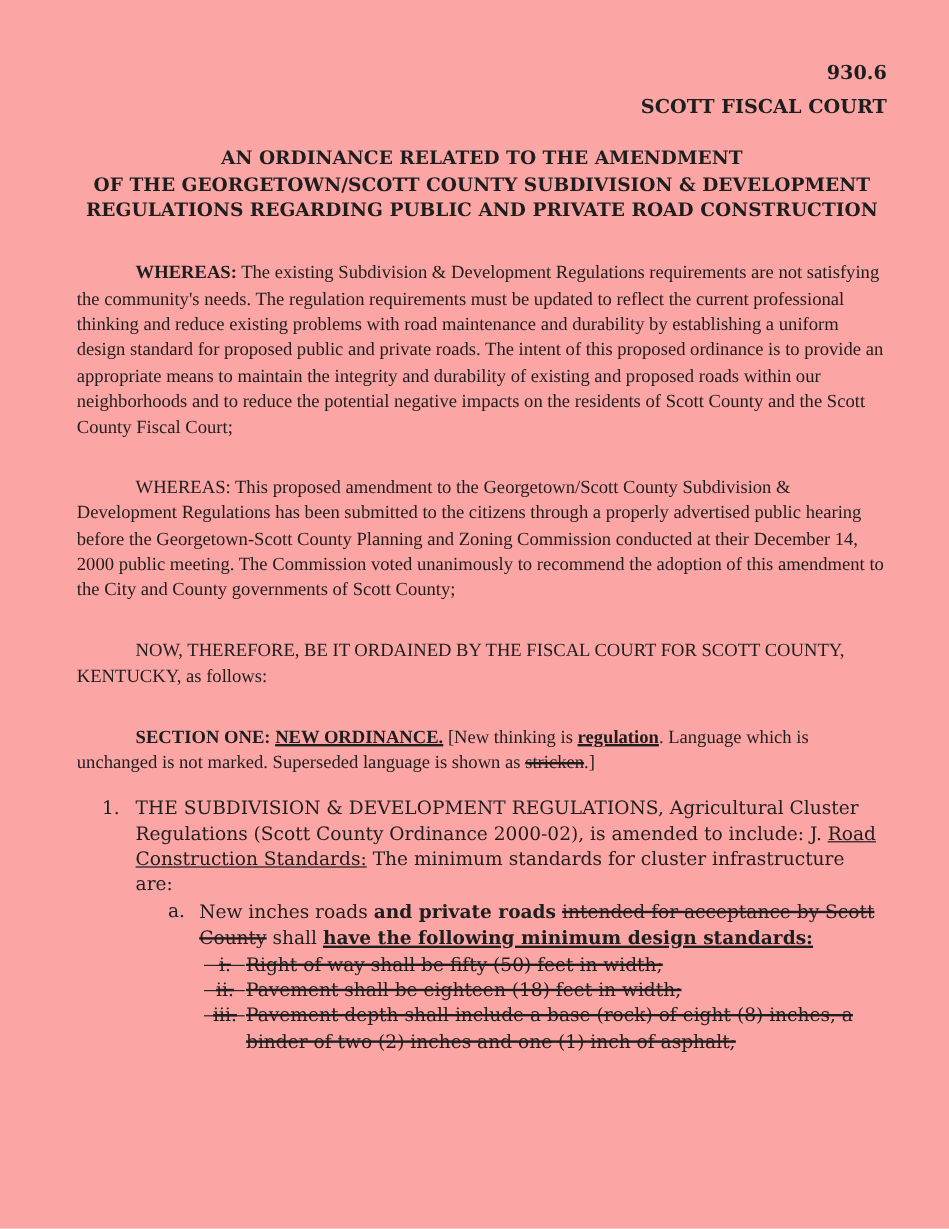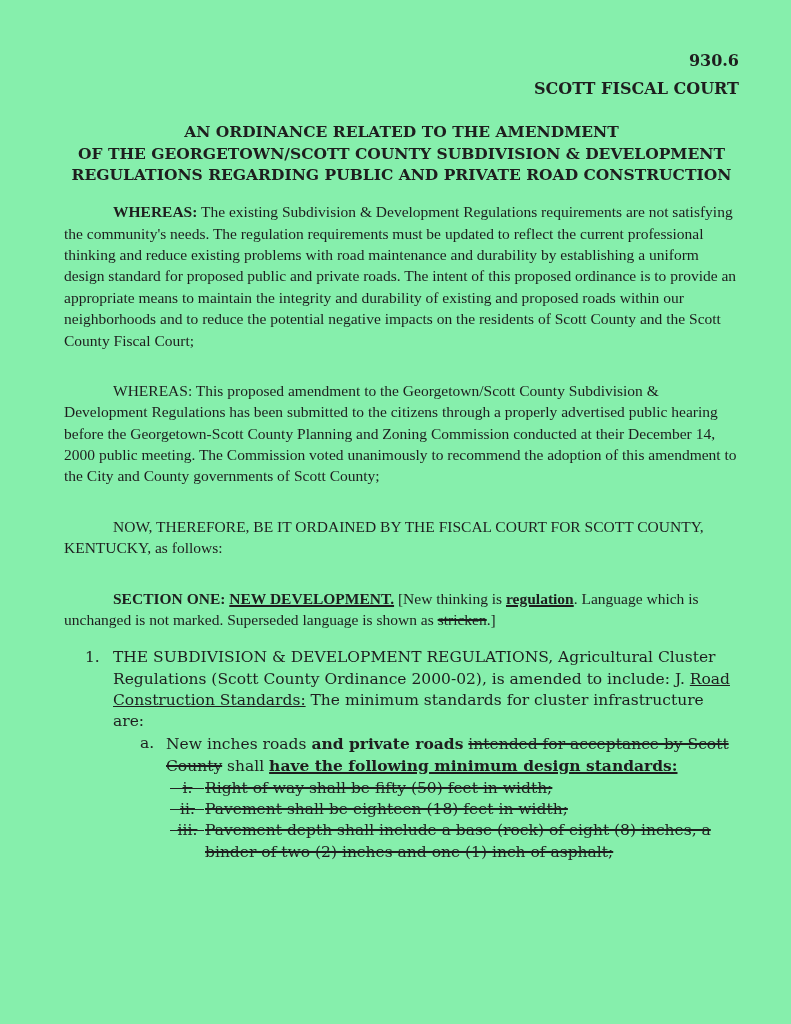--- a/index.html
+++ b/index.html
@@ -1,38 +1,38 @@
 <!DOCTYPE html>
 <html><head>
 <meta charset="utf-8">
 <style>
   html,body{margin:0;padding:0;background:#ffffff;}
   .page{
     position:relative;
     width:791px;height:1024px;
     box-sizing:border-box;
     padding:50px 52px 0 64px;
-    background:#86efac;
+    background:#fca5a5;
     font-family:"DejaVu Serif", serif;
     font-size:15.5px;
     line-height:1.38;
     color:#1e1e1e;
     overflow:hidden;
   }
   .page-label{
     text-align:right;
     font-weight:bold;
     font-size:16px;
     margin:0 0 6px 0;
   }
   .title-block{ text-align:right; font-weight:bold; font-size:16px; }
   .title-block div{ margin:0; }
   .heading-block{
     text-align:center; font-weight:bold; font-size:15.5px;
-    margin-top:21px; margin-bottom:16px;
+    margin-top:21px; margin-bottom:32px;
   }
   .para{ margin:0 0 29px 0; text-indent:49px;font-family:Liberation Serif, serif; }
   .para:last-of-type{ margin-bottom:0; }
   .b{ font-weight:bold; }
   .u{ text-decoration:underline; }
   .x{ text-decoration:line-through; text-decoration-thickness:1.5px;text-align:center; }
   .b.u{ text-decoration:underline; text-decoration-thickness:1.5px; }
   .list-block{ margin-top:17px; }
   .li{ position:relative; }
   .li .marker{ position:absolute; top:0; }
@@ -65,21 +65,21 @@
     <div>OF THE GEORGETOWN/SCOTT COUNTY SUBDIVISION &amp; DEVELOPMENT</div>
     <div>REGULATIONS REGARDING PUBLIC AND PRIVATE ROAD CONSTRUCTION</div>
   </div>
 
   <p class="para"><span class="b">WHEREAS:</span><span> The existing Subdivision &amp; Development Regulations requirements are not satisfying the community's needs. The regulation requirements must be updated to reflect the current professional thinking and reduce existing problems with road maintenance and durability by establishing a uniform design standard for proposed public and private roads. The intent of this proposed ordinance is to provide an appropriate means to maintain the integrity and durability of existing and proposed roads within our neighborhoods and to reduce the potential negative impacts on the residents of Scott County and the Scott County Fiscal Court;</span></p>
 
   <p class="para"><span>WHEREAS: This proposed amendment to the Georgetown/Scott County Subdivision &amp; Development Regulations has been submitted to the citizens through a properly advertised public hearing before the Georgetown-Scott County Planning and Zoning Commission conducted at their December 14, 2000 public meeting. The Commission voted unanimously to recommend the adoption of this amendment to the City and County governments of Scott County;</span></p>
 
   <p class="para"><span>NOW, THEREFORE, BE IT ORDAINED BY THE FISCAL COURT FOR SCOTT COUNTY, KENTUCKY, as follows:</span></p>
 
-  <p class="para"><span class="b">SECTION ONE: </span><span class="b u">NEW DEVELOPMENT.</span><span> [New thinking is </span><span class="b u">regulation</span><span>. Language which is unchanged is not marked. Superseded language is shown as </span><span class="x">stricken</span><span>.]</span></p>
+  <p class="para"><span class="b">SECTION ONE: </span><span class="b u">NEW ORDINANCE.</span><span> [New thinking is </span><span class="b u">regulation</span><span>. Language which is unchanged is not marked. Superseded language is shown as </span><span class="x">stricken</span><span>.]</span></p>
 
   <div class="list-block">
 
     <div class="li l1">
       <span class="marker">1.</span>
       <span class="runs"><span>THE SUBDIVISION &amp; DEVELOPMENT REGULATIONS, Agricultural Cluster Regulations (Scott County Ordinance 2000-02), is amended to include: J. </span><span class="u">Road Construction Standards:</span><span> The minimum standards for cluster infrastructure are:</span></span>
     </div>
 
     <div class="li la">
       <span class="marker">a.</span>

